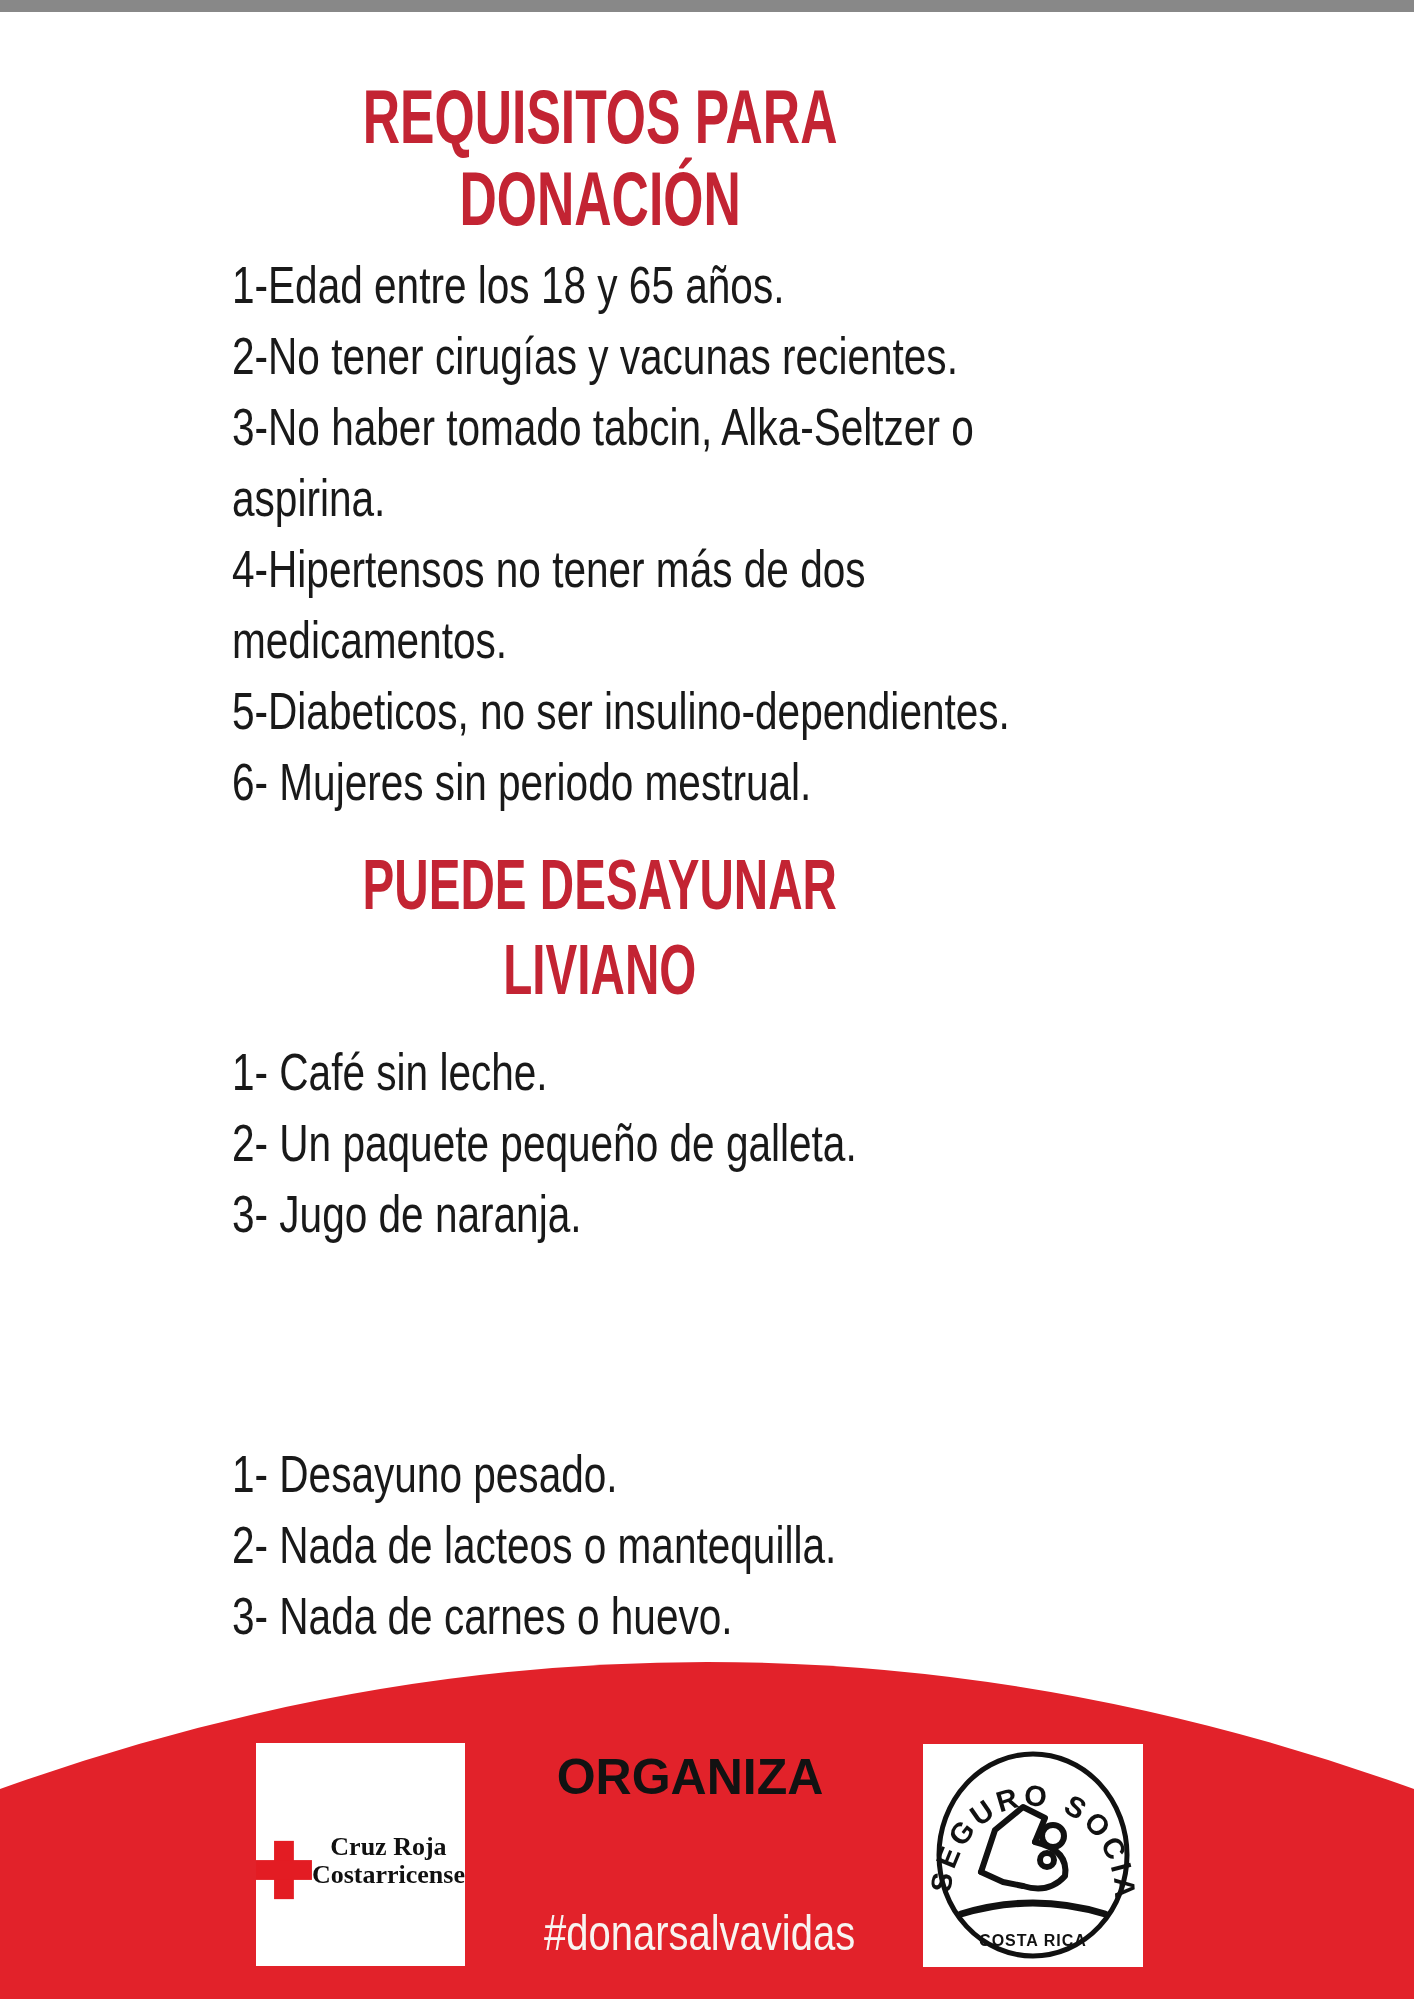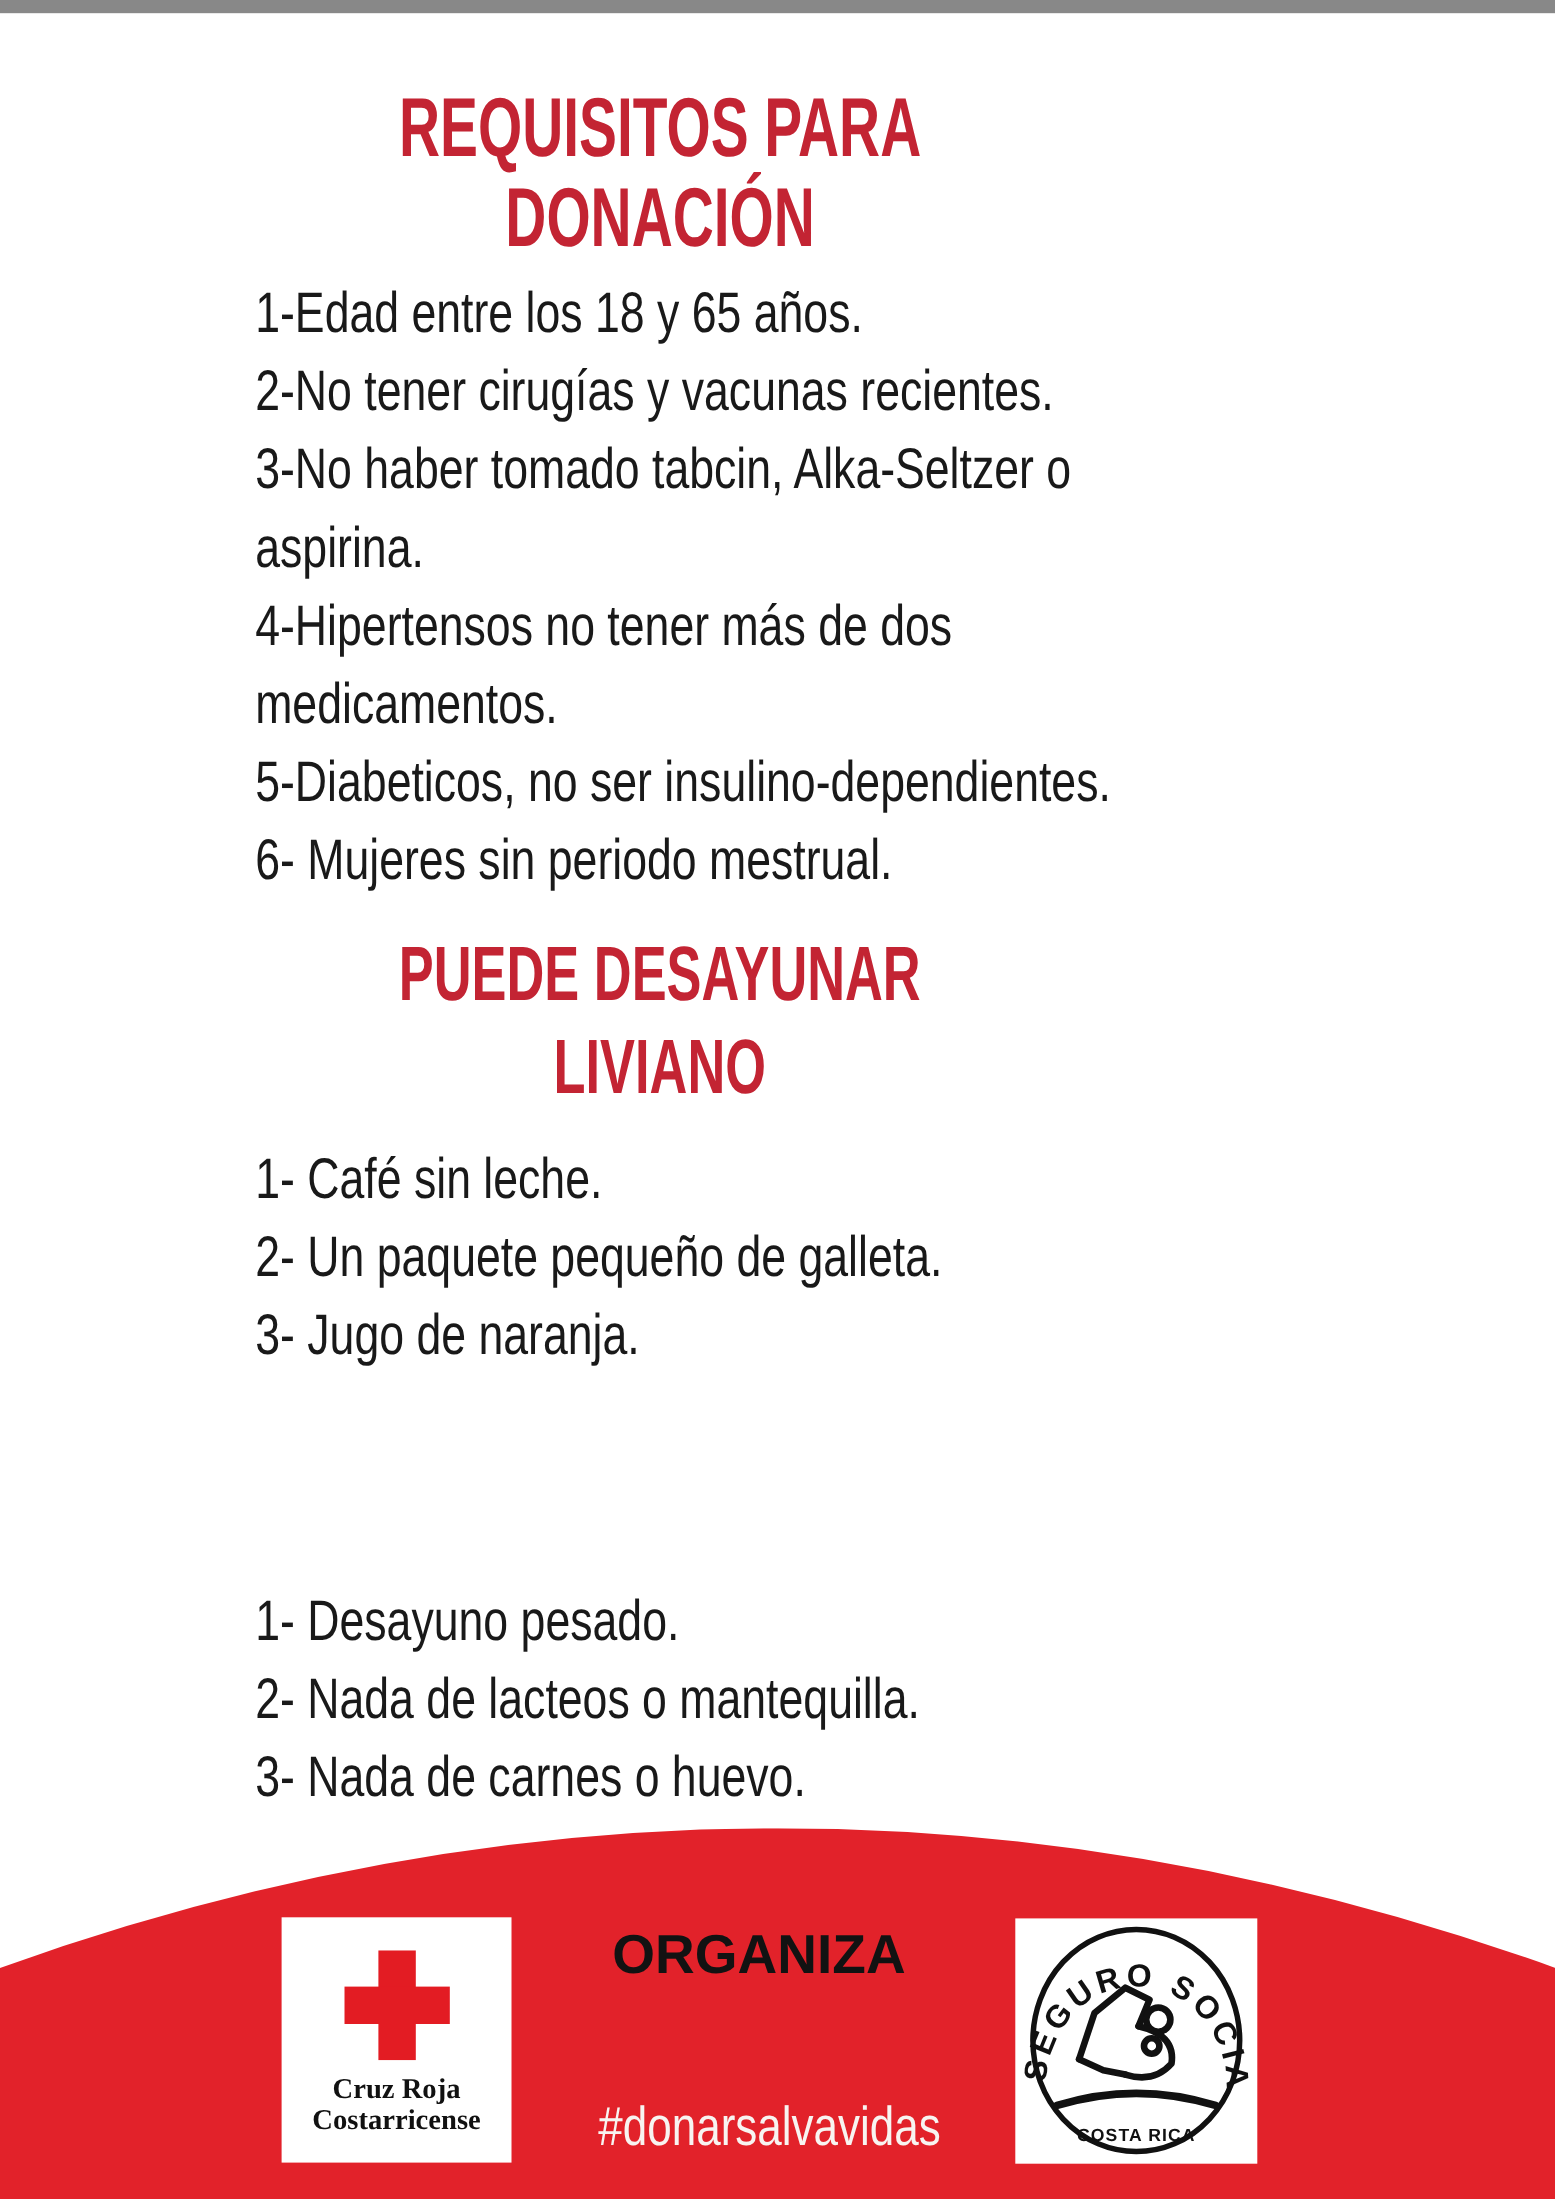--- a/index.html
+++ b/index.html
@@ -42,21 +42,21 @@
     position:absolute;top:1740px;left:0;width:1380px;text-align:center;
     font-size:50px;line-height:50px;font-weight:700;color:#121212;
   }
   #hashtag{
     position:absolute;top:1896px;left:0;width:1400px;text-align:center;
     font-size:50px;line-height:50px;color:var(--hashtag-white);
   }
   #hashtag .cx{transform:scaleX(.8);transform-origin:50% 0;}
   .logo-box{position:absolute;background:#ffffff;}
   #cruz-box{left:256px;top:1731px;width:209px;height:223px;
-    display:flex;flex-direction:column;align-items:center;}
+    display:flex;flex-direction:row;align-items:center;}
   #cruz-box svg{margin-top:30px;display:block;}
   .cruz-text{
     margin-top:12px;text-align:center;color:var(--logo-ink);
     font-family:"Liberation Serif",serif;font-weight:700;
     font-size:26px;line-height:28px;white-space:nowrap;
   }
   #seguro-box{left:923px;top:1732px;width:220px;height:223px;}
   #seguro-box svg{display:block;}
 </style>
 </head>

